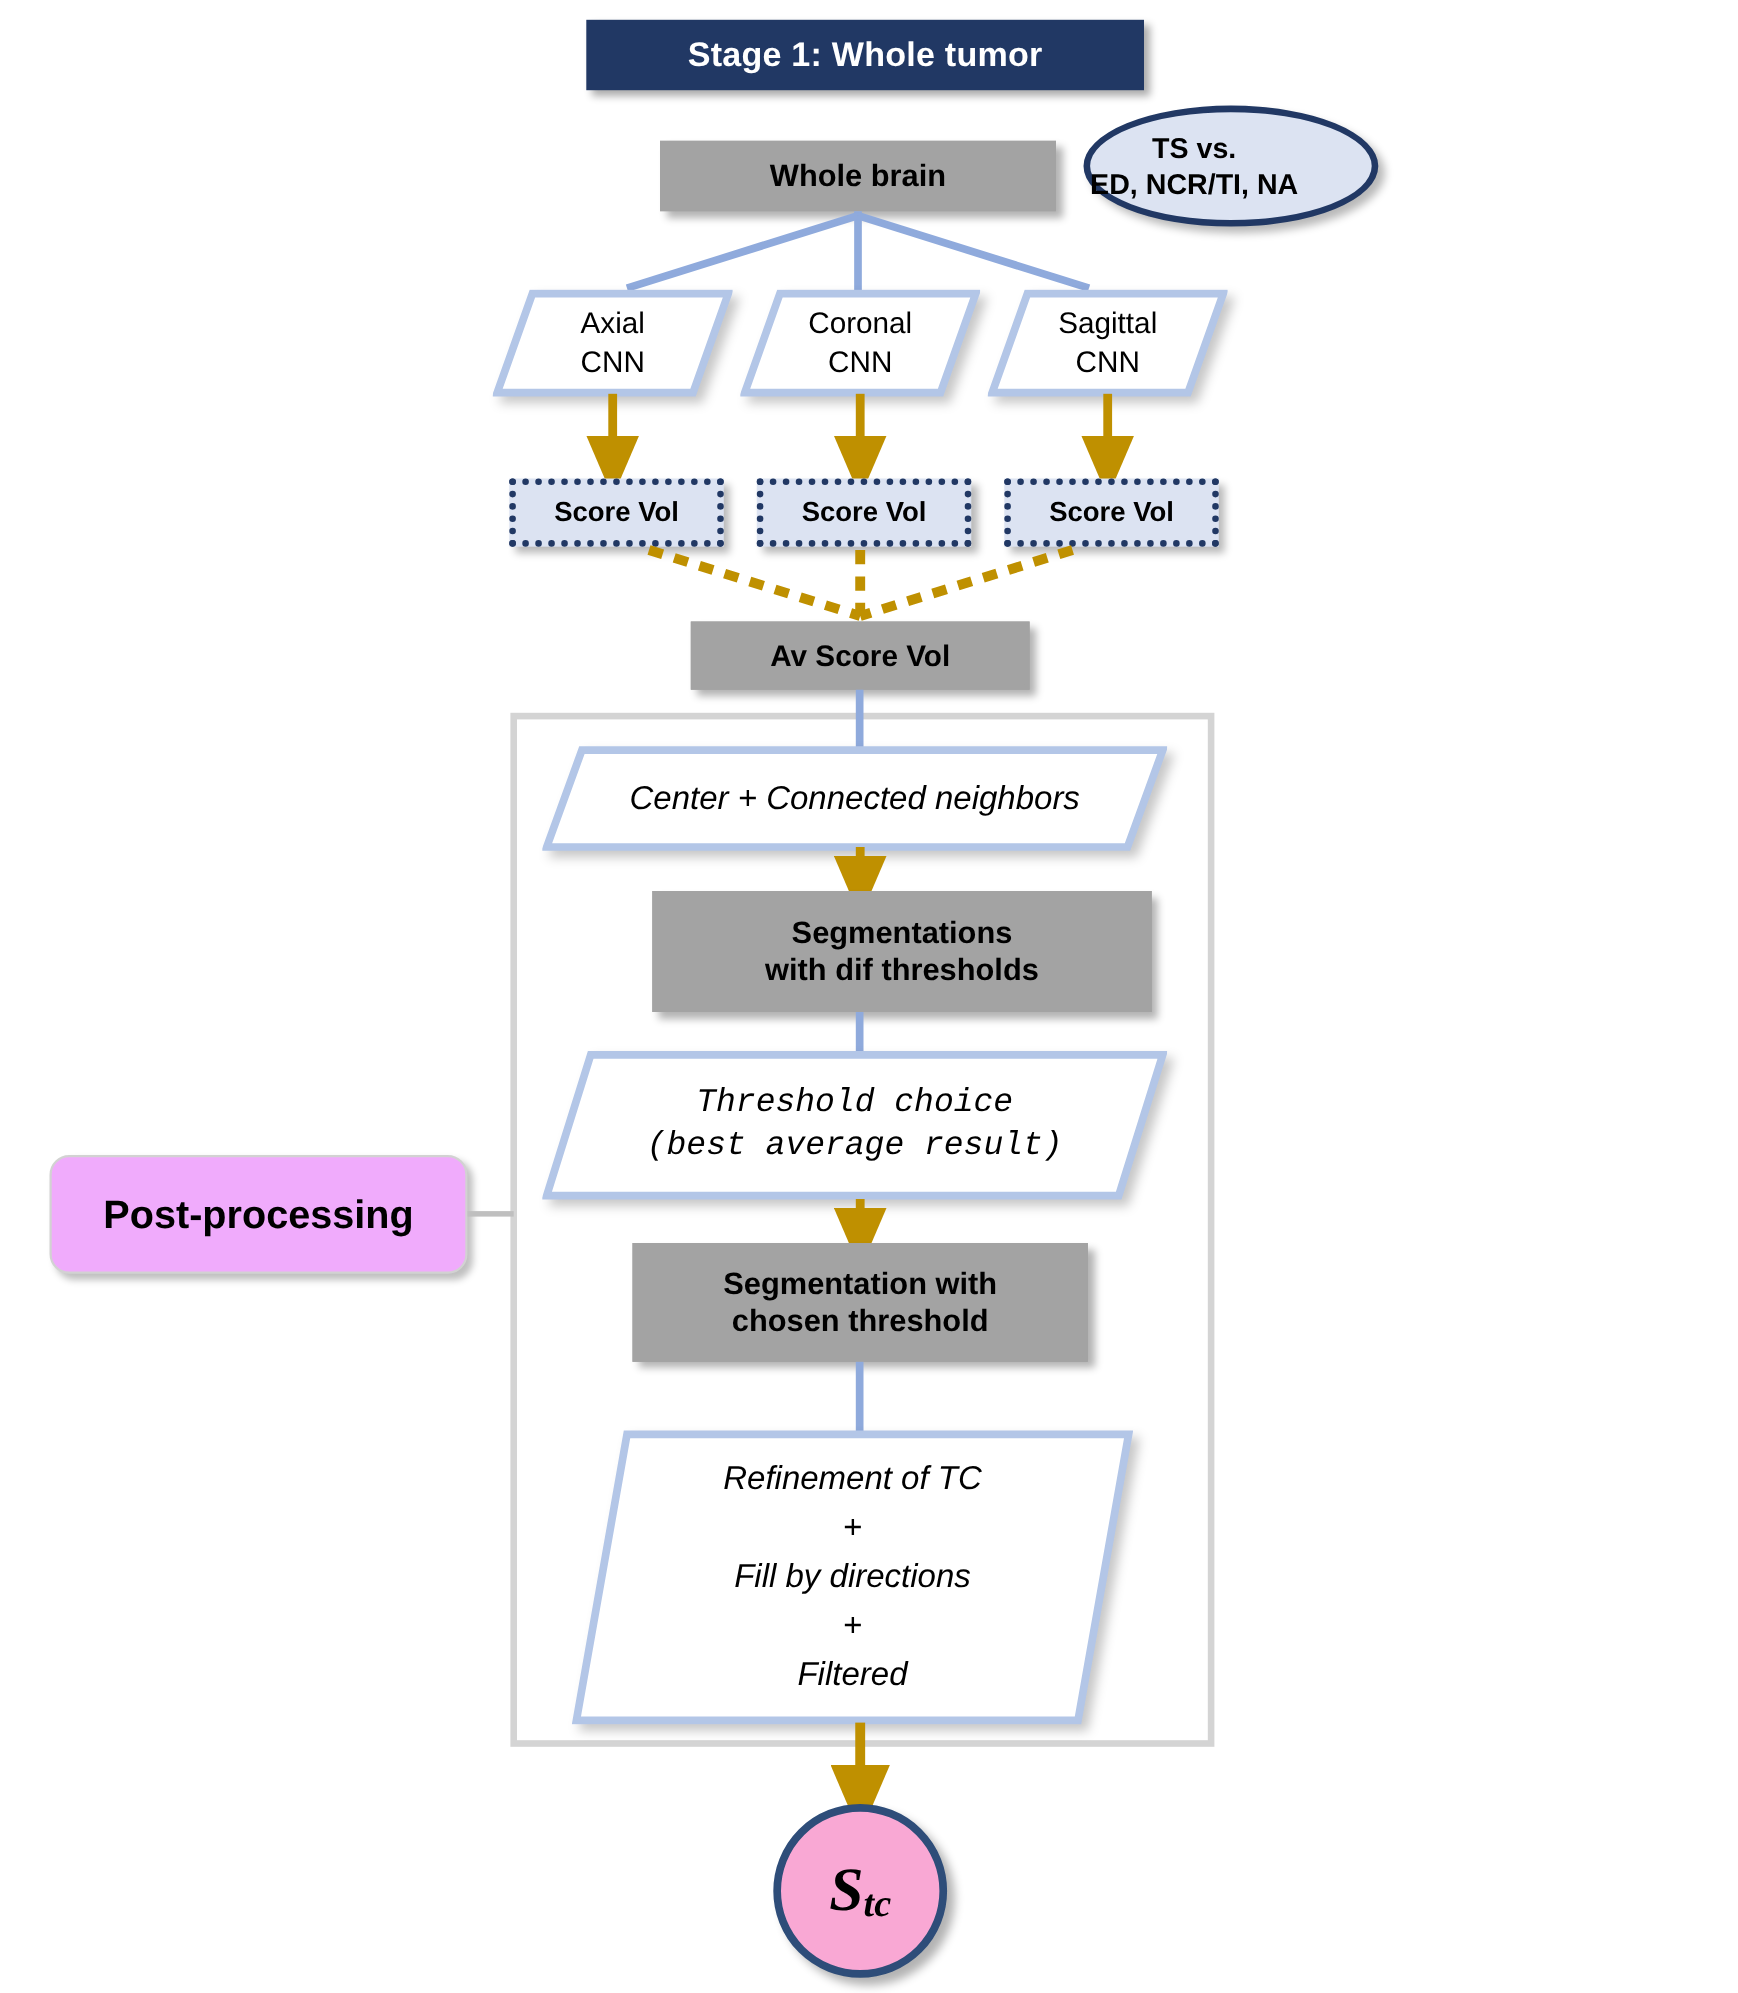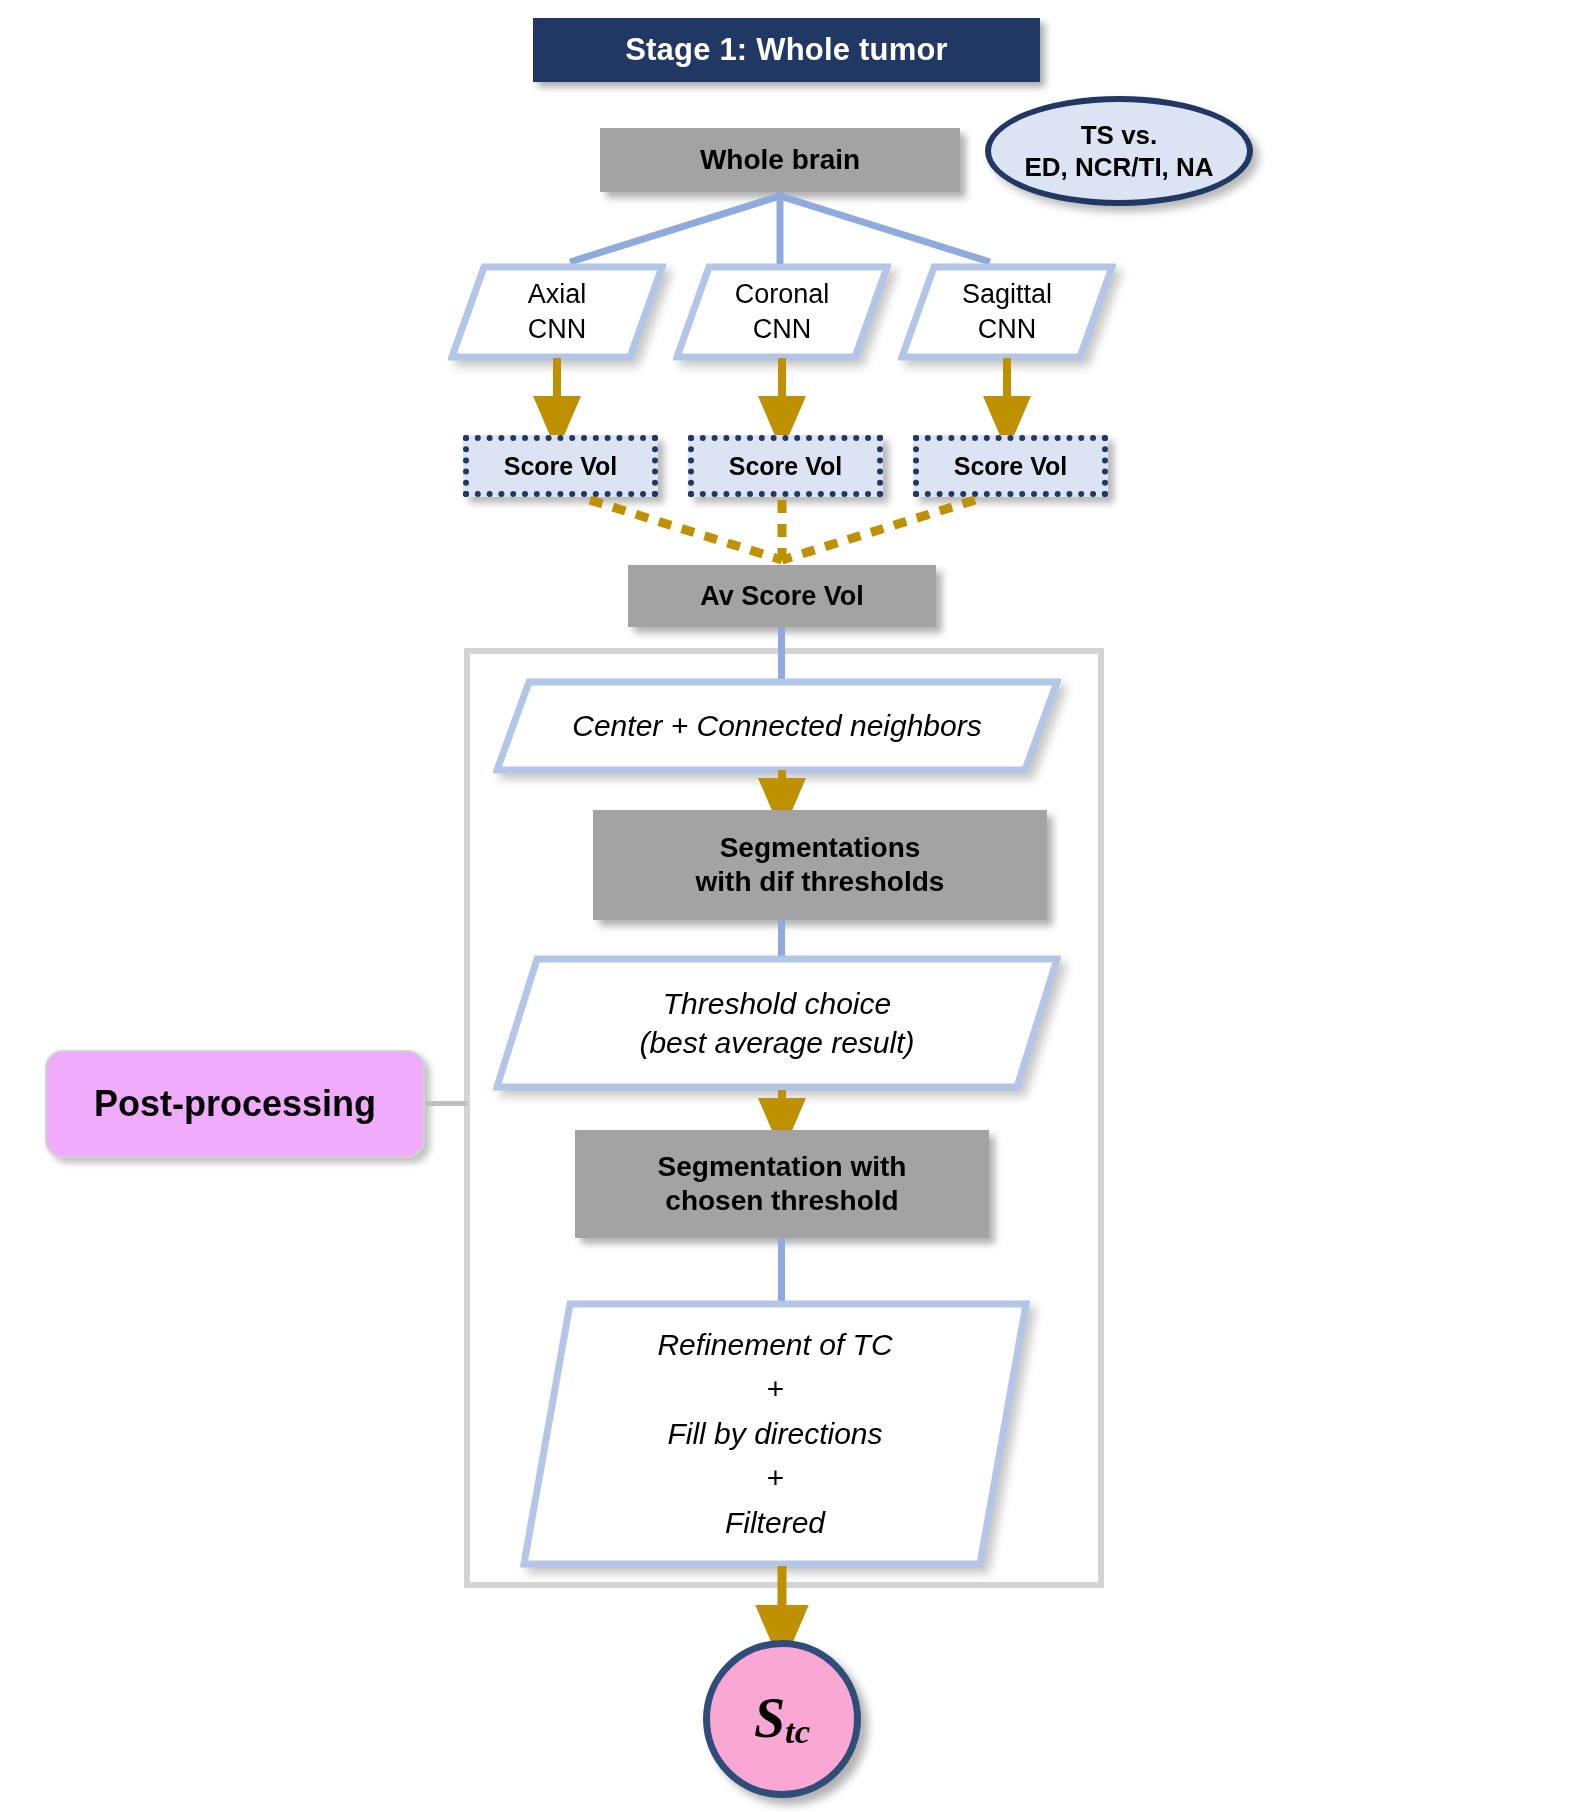--- a/index.html
+++ b/index.html
@@ -68,21 +68,20 @@
   .ellipse {
     background: #DCE3F2;
     border: 6px solid #213864;
     border-radius: 50%;
     color: #000000;
     font-weight: bold;
     font-size: 26px;
     line-height: 1.25;
     display: flex;
     align-items: center;
-    justify-content: center;
     text-align: center;
     box-shadow: 6px 6px 8px rgba(0,0,0,0.28);
     box-sizing: border-box;
   }
 
   
   .circle {
     background: #f9a8d4;
     border: 7px solid #2E4D79;
     border-radius: 50%;
@@ -259,21 +258,21 @@
 
   <div class="abs navybox" style="left:593px; top:810px; width:454px; height:110px; font-size:28px;">
     <div>
       <div>Segmentations</div>
       <div>with dif thresholds</div>
     </div>
   </div>
 
   <div class="abs vline" style="left:778px; top:920px; width:7px; height:42px;"></div>
 
-  <div class="abs para-wrap" style="left:493px; top:955px; width:568px; height:136px;">
+  <div class="abs para-wrap" style="left:493px; top:955px; width:568px; height:136px;font-family:Liberation Mono, monospace;">
     <svg width="568" height="136" viewBox="0 0 568 136">
       <polygon points="44,4 564,4 524,132 4,132" fill="#FFFFFF" stroke="#B3C6E7" stroke-width="7"></polygon>
     </svg>
     <div class="para-text italic" style="top:12px; height:112px; font-size:30px; line-height:1.3;">
       <div>
         <div>Threshold choice</div>
         <div>(best average result)</div>
       </div>
     </div>
   </div>

